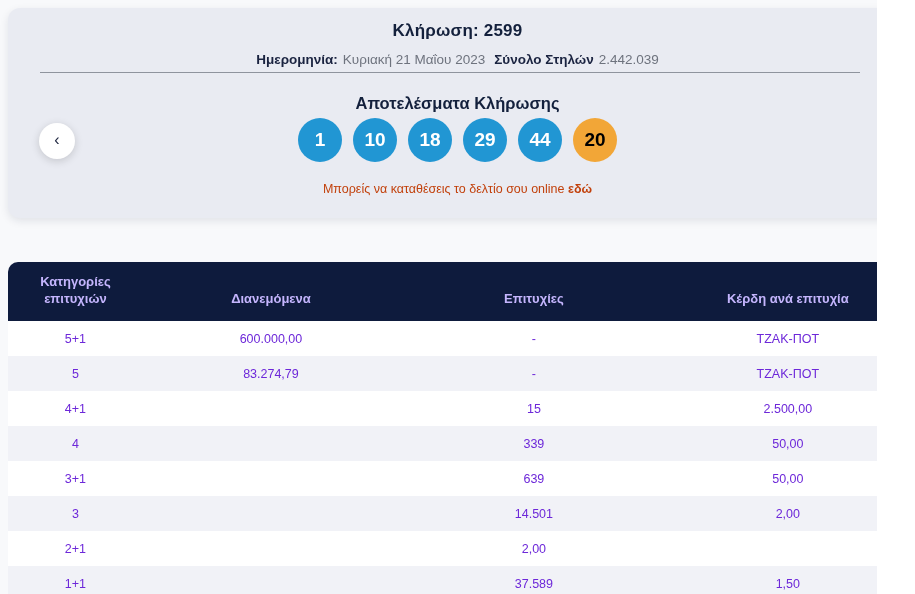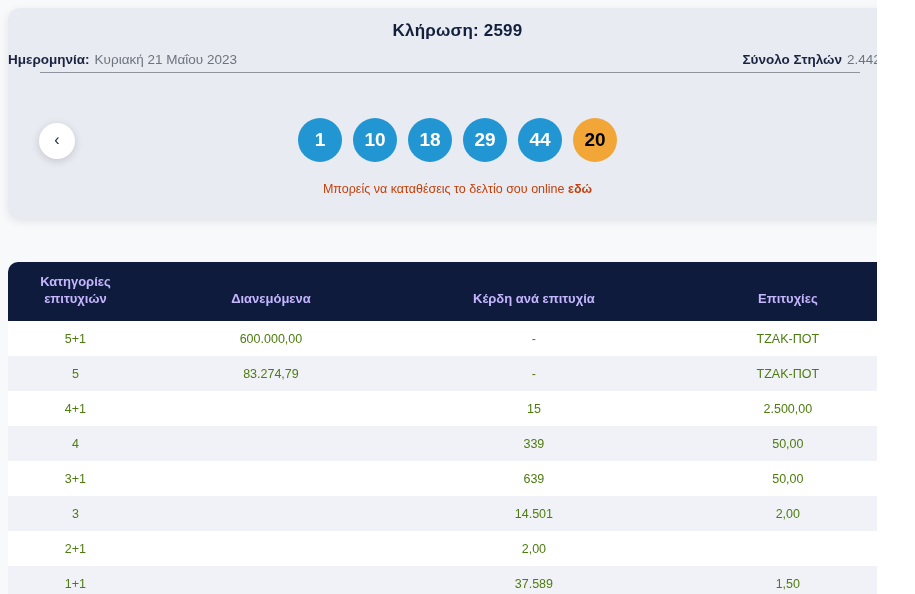--- a/index.html
+++ b/index.html
@@ -5,21 +5,21 @@
   html,body{margin:0;padding:0;}
   body{font-family:"Liberation Sans", sans-serif;}
   .page{position:relative;width:877px;height:594px;background:#f8f9fb;overflow:hidden;}
 
   
   .top-panel{position:absolute;left:8px;top:8px;width:899px;height:210px;
     background:#e9ebf2;border-radius:12px;box-shadow:0 3px 8px rgba(20,30,60,.10);}
   .draw-title{position:absolute;top:13px;left:0;right:0;text-align:center;
     font-size:17px;font-weight:bold;color:#13203c;letter-spacing:.2px;}
   .draw-meta{position:absolute;top:44px;left:0;right:0;display:flex;
-    justify-content:space-between;gap:9px;font-size:13.5px;color:#6e737e;}
+    justify-content:center;gap:9px;font-size:13.5px;color:#6e737e;}
   .draw-meta b{color:#1a2340;font-weight:bold;margin-right:5px;}
   .divider{position:absolute;top:64px;left:32px;right:47px;height:0;
     border-top:1px solid #8f949e;}
   .results-heading{position:absolute;top:86px;left:0;right:0;text-align:center;
     font-size:16.5px;font-weight:bold;color:#13203c;}
   .numbers-row{position:absolute;top:110px;left:0;right:0;display:flex;
     justify-content:center;gap:11px;}
   .ball{width:44px;height:44px;border-radius:50%;display:flex;align-items:center;
     justify-content:center;font-size:19px;font-weight:bold;}
   .ball.blue{background:#2196d3;color:#ffffff;}
@@ -36,41 +36,42 @@
   .table-wrap{position:absolute;left:8px;top:262px;width:899px;
     border-radius:10px 10px 0 0;overflow:hidden;}
   .thead{display:grid;grid-template-columns:15% 28.5% 30% 26.5%;height:59px;
     background:#0e1b3d;align-items:end;}
   .th{display:flex;justify-content:center;padding-bottom:13px;
     color:#c4b5fd;font-size:13px;font-weight:bold;text-align:center;line-height:1.35;}
   .th:first-child span{display:inline-block;max-width:86px;}
   .tr{display:grid;grid-template-columns:15% 28.5% 30% 26.5%;height:35px;
     align-items:center;background:#ffffff;}
   .tr:nth-child(even){background:#f1f2f7;}
-  .td{text-align:center;font-size:12.5px;color:#4d7c0f;}
+  .td{text-align:center;font-size:12.5px;color:#6d28d9;}
 </style>
 </head>
 <body>
 
 <div class="page">
 
   <section class="top-panel">
     <div class="draw-title">Κλήρωση: 2599</div>
 
     <div class="draw-meta">
       <span>
         <b>Ημερομηνία:</b><span>Κυριακή 21 Μαΐου 2023</span>
       </span>
       <span>
         <b>Σύνολο Στηλών</b><span>2.442.039</span>
       </span>
     </div>
 
     <div class="divider"></div>
 
+    <div class="results-heading">Αποτελέσματα Κλήρωσης</div>
 
     <div class="numbers-row">
         <div class="ball blue">1</div>
         <div class="ball blue">10</div>
         <div class="ball blue">18</div>
         <div class="ball blue">29</div>
         <div class="ball blue">44</div>
         <div class="ball bonus">20</div>
       </div>
 
@@ -86,24 +87,24 @@
 
   <section class="table-wrap">
     <div class="thead">
         <div class="th">
           <span>Κατηγορίες επιτυχιών</span>
         </div>
         <div class="th">
           <span>Διανεμόμενα</span>
         </div>
         <div class="th">
-          <span>Κέρδη ανά επιτυχία</span>
+          <span>Επιτυχίες</span>
         </div>
         <div class="th">
-          <span>Επιτυχίες</span>
+          <span>Κέρδη ανά επιτυχία</span>
         </div>
       </div>
     <div class="tbody">
         <div class="tr">
           <div class="td">5+1</div>
           <div class="td">600.000,00</div>
           <div class="td">-</div>
           <div class="td">ΤΖΑΚ-ΠΟΤ</div>
         </div>
         <div class="tr">

